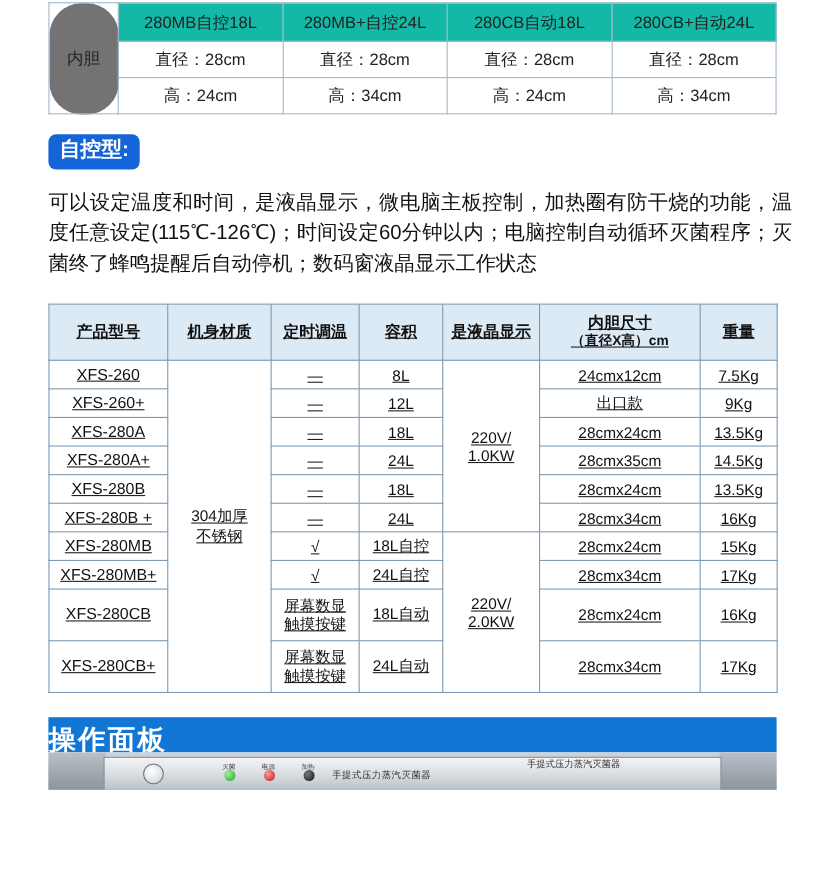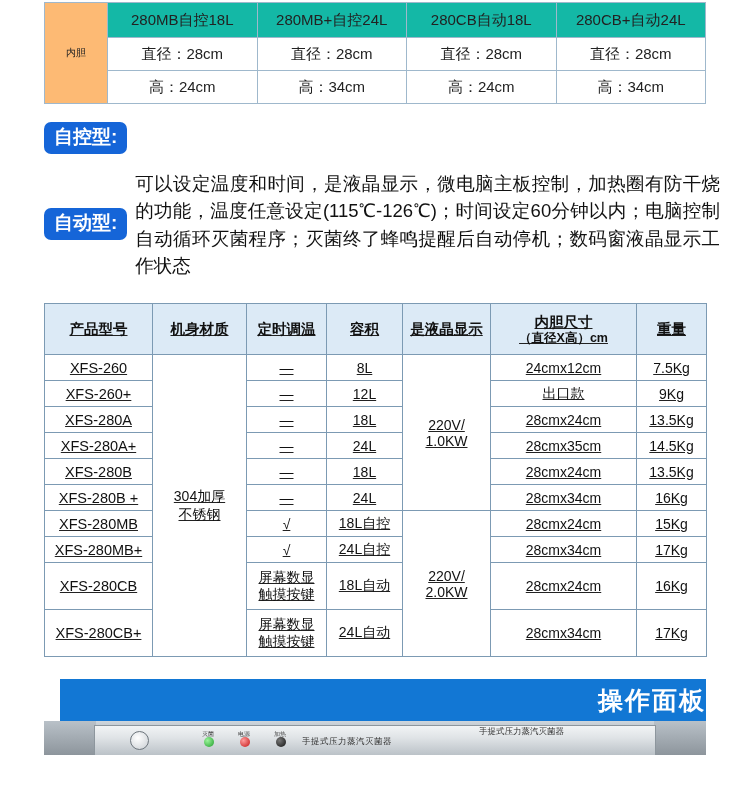--- a/index.html
+++ b/index.html
@@ -34,23 +34,24 @@
     color: #222;
     height: 32px;
     padding: 0;
   }
   table.top-table td.hdr {
     background: #14b8a6;
     font-size: 15px;
     height: 34px;
   }
   table.top-table td.side {
-    background: #fdba74;
+    background: #737373;
     width: 62px;
-    font-size: 10px;
+    font-size: 15px;
+    border-radius: 29px;
   }
 
   
   .para-block {
     padding: 0 30px 0 44px;
     margin-top: 18px;
     position: relative;
   }
   .para-row {
     display: flex;
@@ -121,27 +122,26 @@
 
   
   .panel-section {
     margin-top: 18px;
     padding: 0 44px;
     box-sizing: border-box;
   }
   .panel-banner {
     background: #1277d4;
     color: #fff;
-    text-align: right;
+    text-align: left;
     font-size: 25px;
     font-weight: bold;
     letter-spacing: 2px;
-    height: 42px;
+    height: 32px;
     line-height: 42px;
-    margin-left: 16px;
   }
   .panel-photo {
     height: 34px;
     background: linear-gradient(180deg,#cfd6dc 0%, #aeb7bf 45%, #9ba4ac 100%);
     position: relative;
     overflow: hidden;
   }
   .photo-device {
     position: absolute;
     left: 50px;
@@ -240,21 +240,20 @@
 </div>
 
 <div class="para-block">
   <div class="para-row">
     <div class="blue-label">自控型:</div>
   </div>
 </div>
 
 <div class="para-block" style="margin-top:14px;">
   <div class="para-row">
-    <div class="blue-label">自动型:</div>
     <div class="para-text">可以设定温度和时间，是液晶显示，微电脑主板控制，加热圈有防干烧的功能，温度任意设定(115℃-126℃)；时间设定60分钟以内；电脑控制自动循环灭菌程序；灭菌终了蜂鸣提醒后自动停机；数码窗液晶显示工作状态</div>
   </div>
 </div>
 
 <div class="main-table-wrap">
   <table class="main-table">
     <colgroup>
       <col style="width:108px">
       <col style="width:94px">
       <col style="width:80px">

